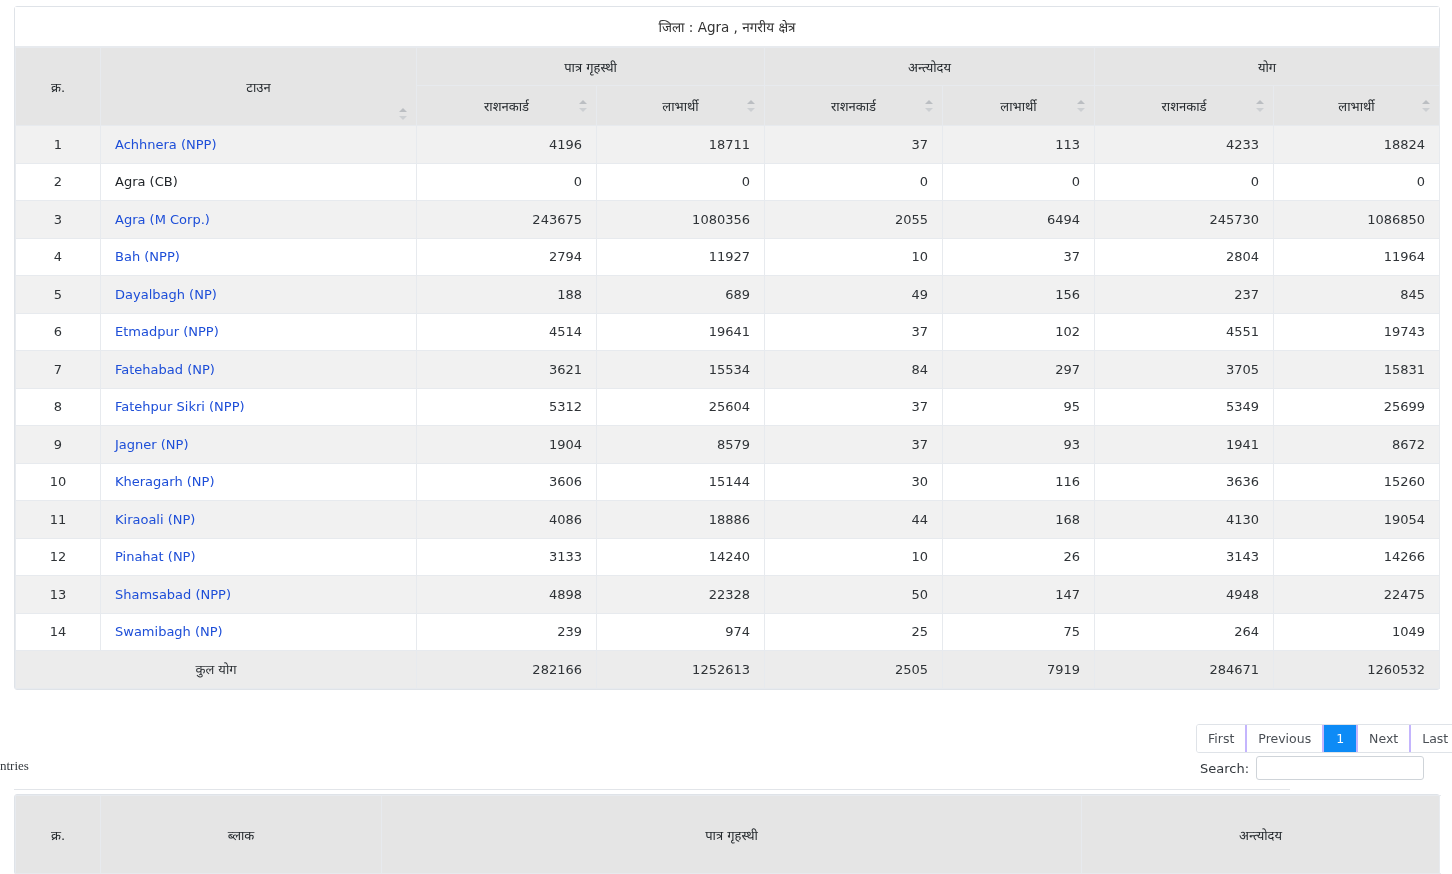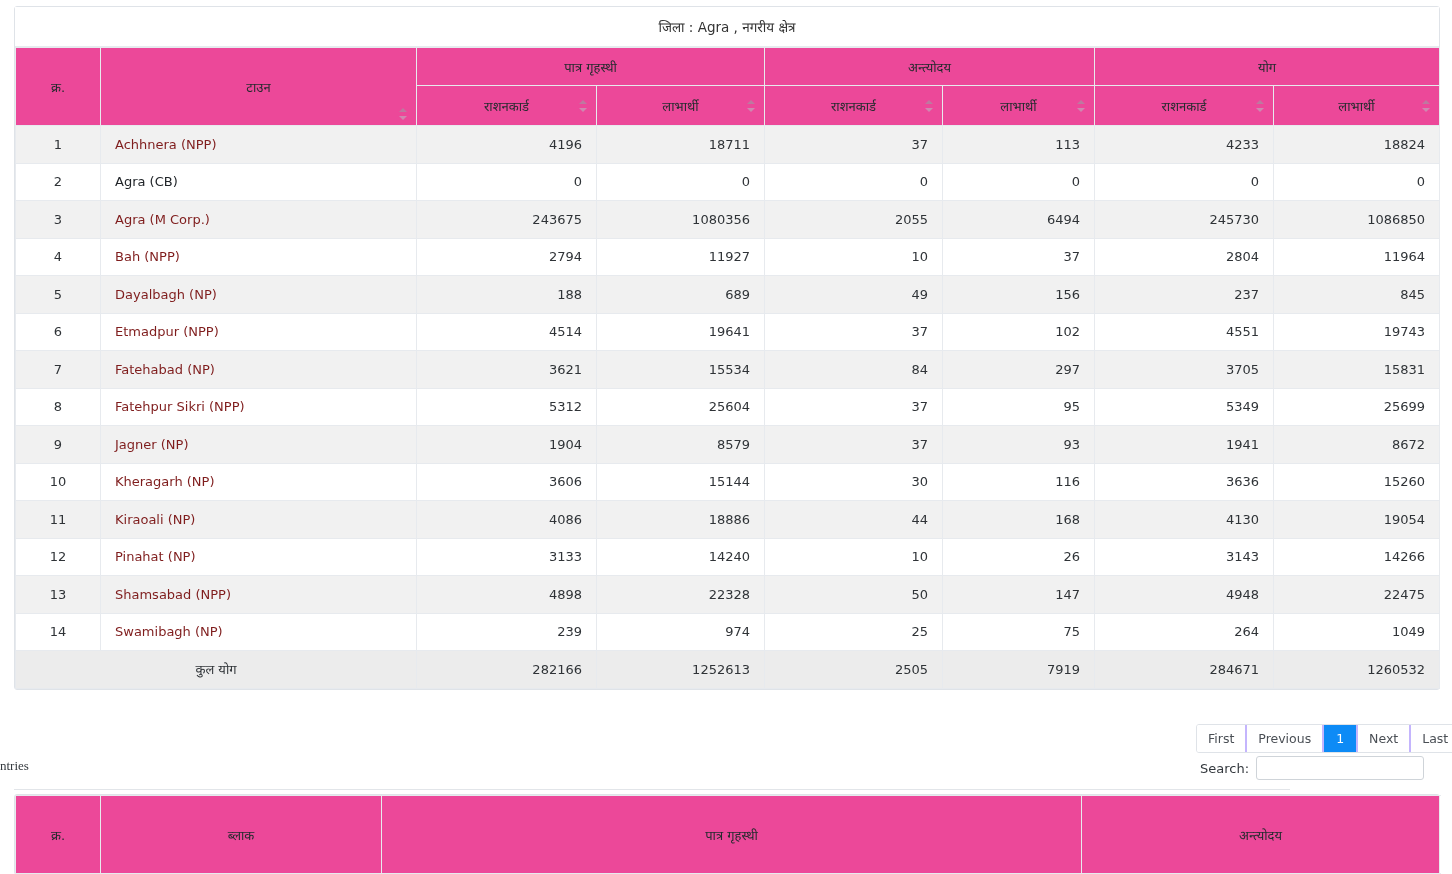--- a/index.html
+++ b/index.html
@@ -38,21 +38,21 @@
     border-collapse: collapse;
     table-layout: fixed;
   }
   table.grid th, table.grid td {
     border: 1px solid #e7eaee;
     font-size: 13px;
     color: #2f3337;
     padding: 0 14px;
   }
   table.grid thead th {
-    background: #ec4899;
+    background: #e5e5e5;
     font-weight: normal;
     text-align: center;
     vertical-align: middle;
     position: relative;
     color: #262b2f;
   }
   .hgroup-row th { height: 38px; }
   .hsub-row th  { height: 40px; }
   .th-tall { height: 78px !important; }
 
@@ -75,21 +75,21 @@
   .sort-ico.low { top: auto; bottom: 4px; transform: none; }
 
   table.grid tbody td { height: 37.5px; }
   tbody tr.odd td  { background: #f1f1f1; }
   tbody tr.even td { background: #ffffff; }
 
   td.c-sn   { text-align: center; }
   td.c-name { text-align: left; }
   td.c-num  { text-align: right; }
 
-  a.town-link { color: #7f1d1d; text-decoration: none; }
+  a.town-link { color: #1d4ed8; text-decoration: none; }
   span.town-plain { color: #212529; }
 
   tr.total-row td {
     background: #ececec !important;
     font-weight: normal;
     height: 40px;
   }
   td.total-label { text-align: center; font-weight: bold; }
 
   

